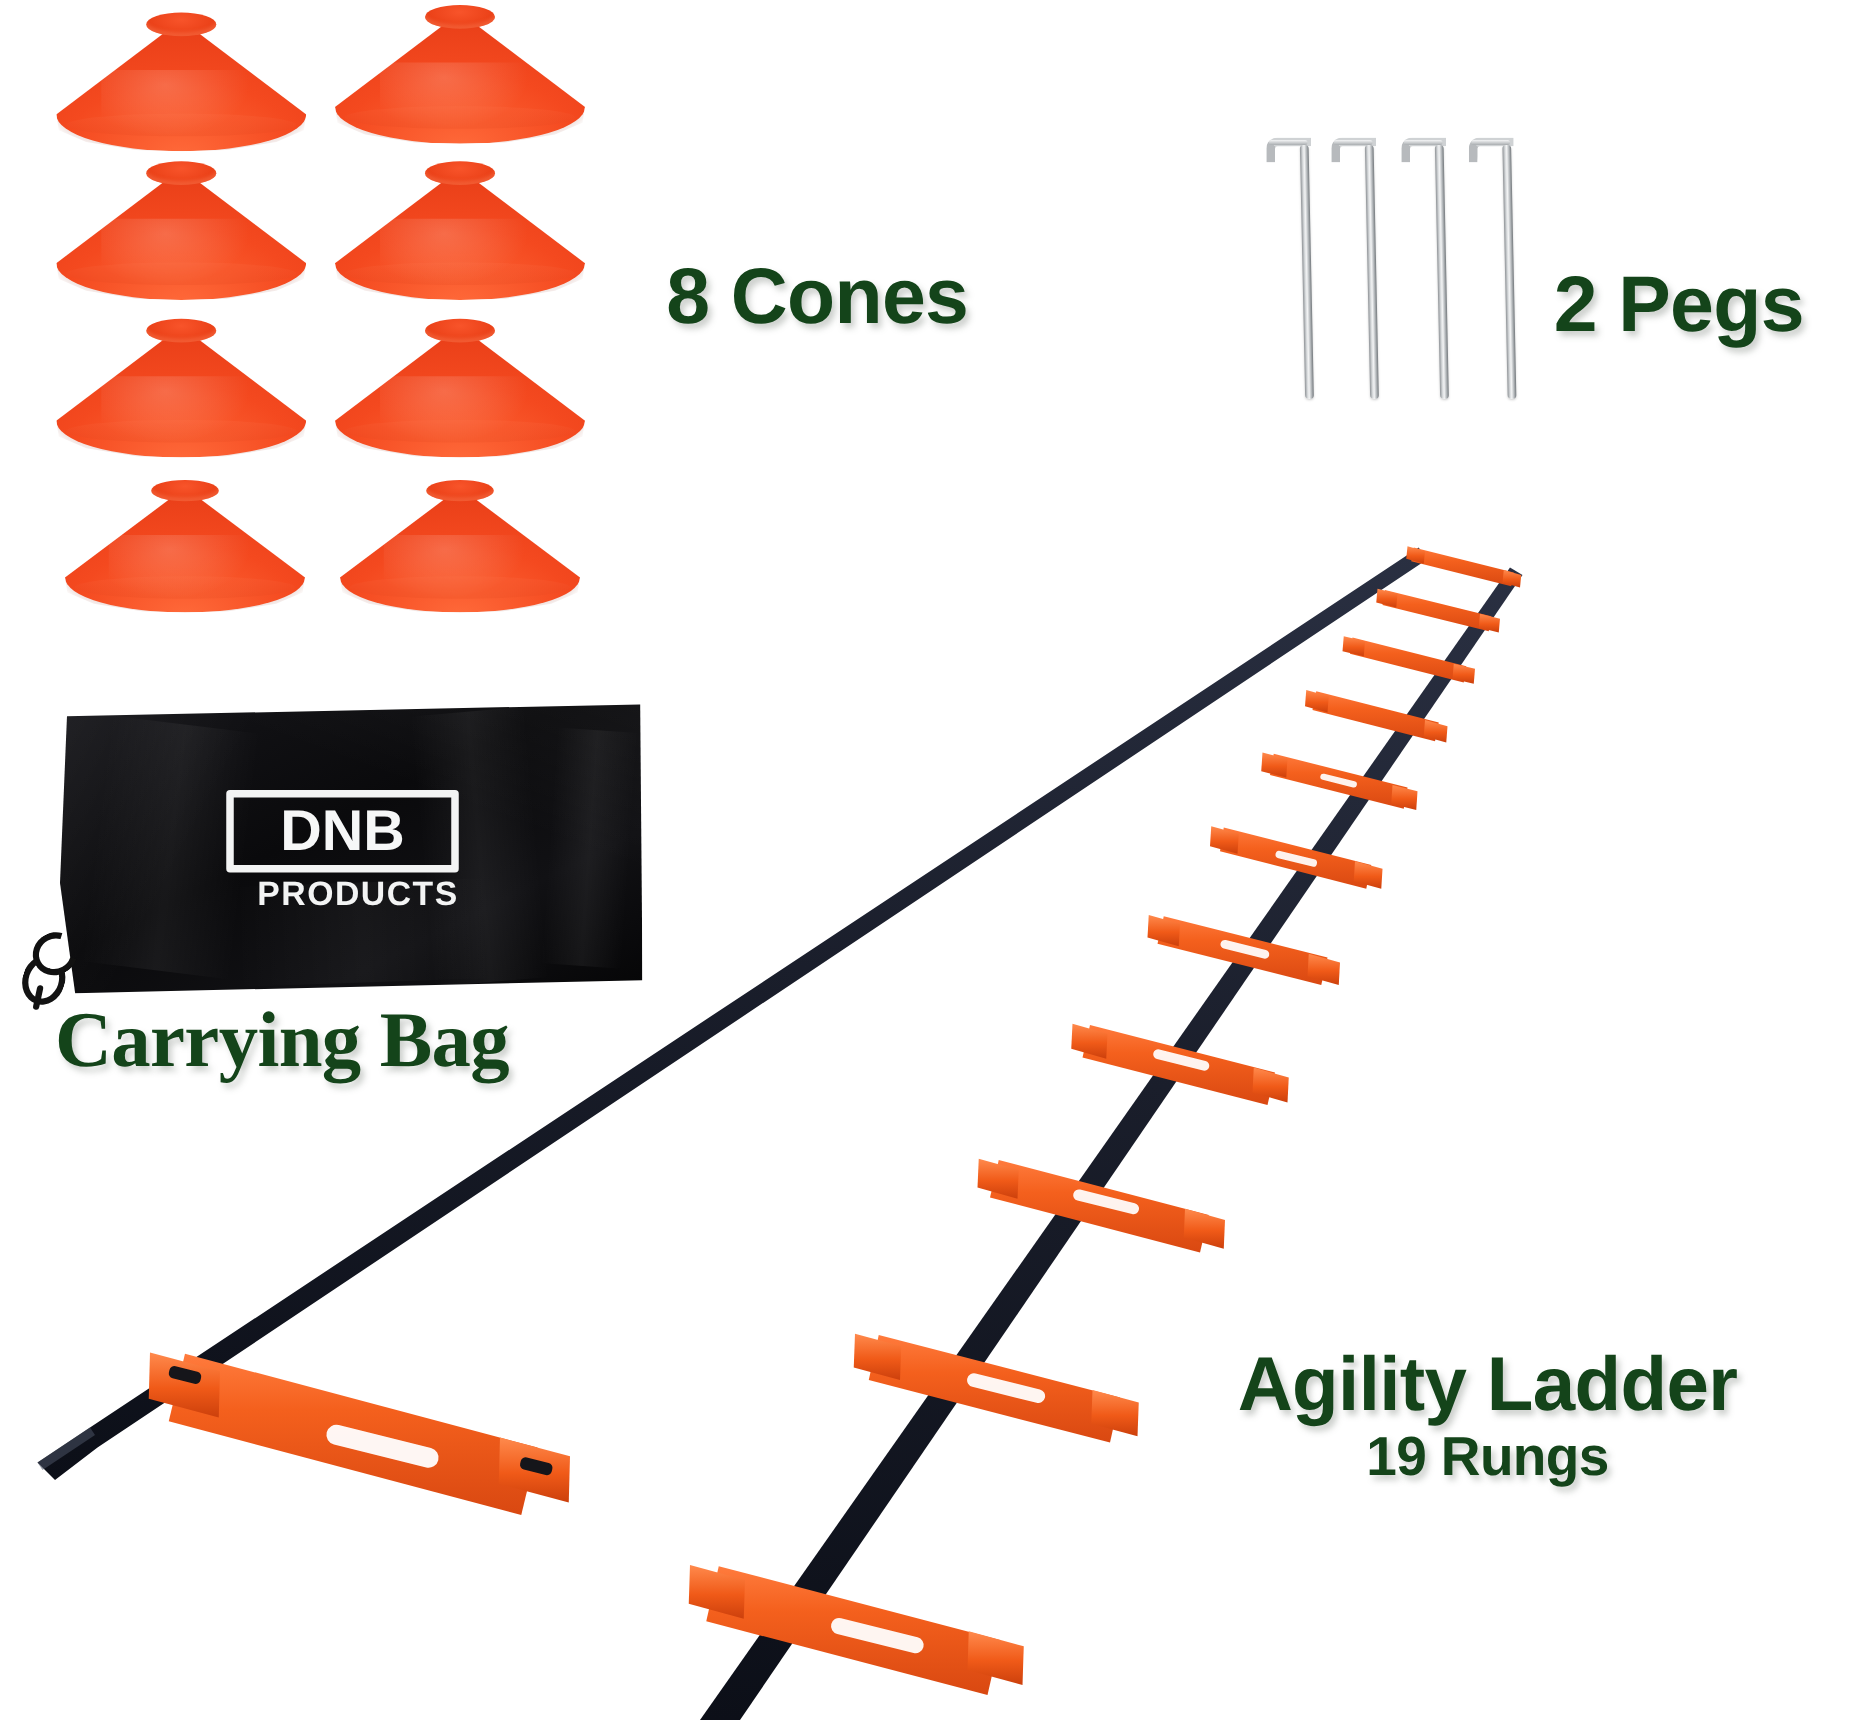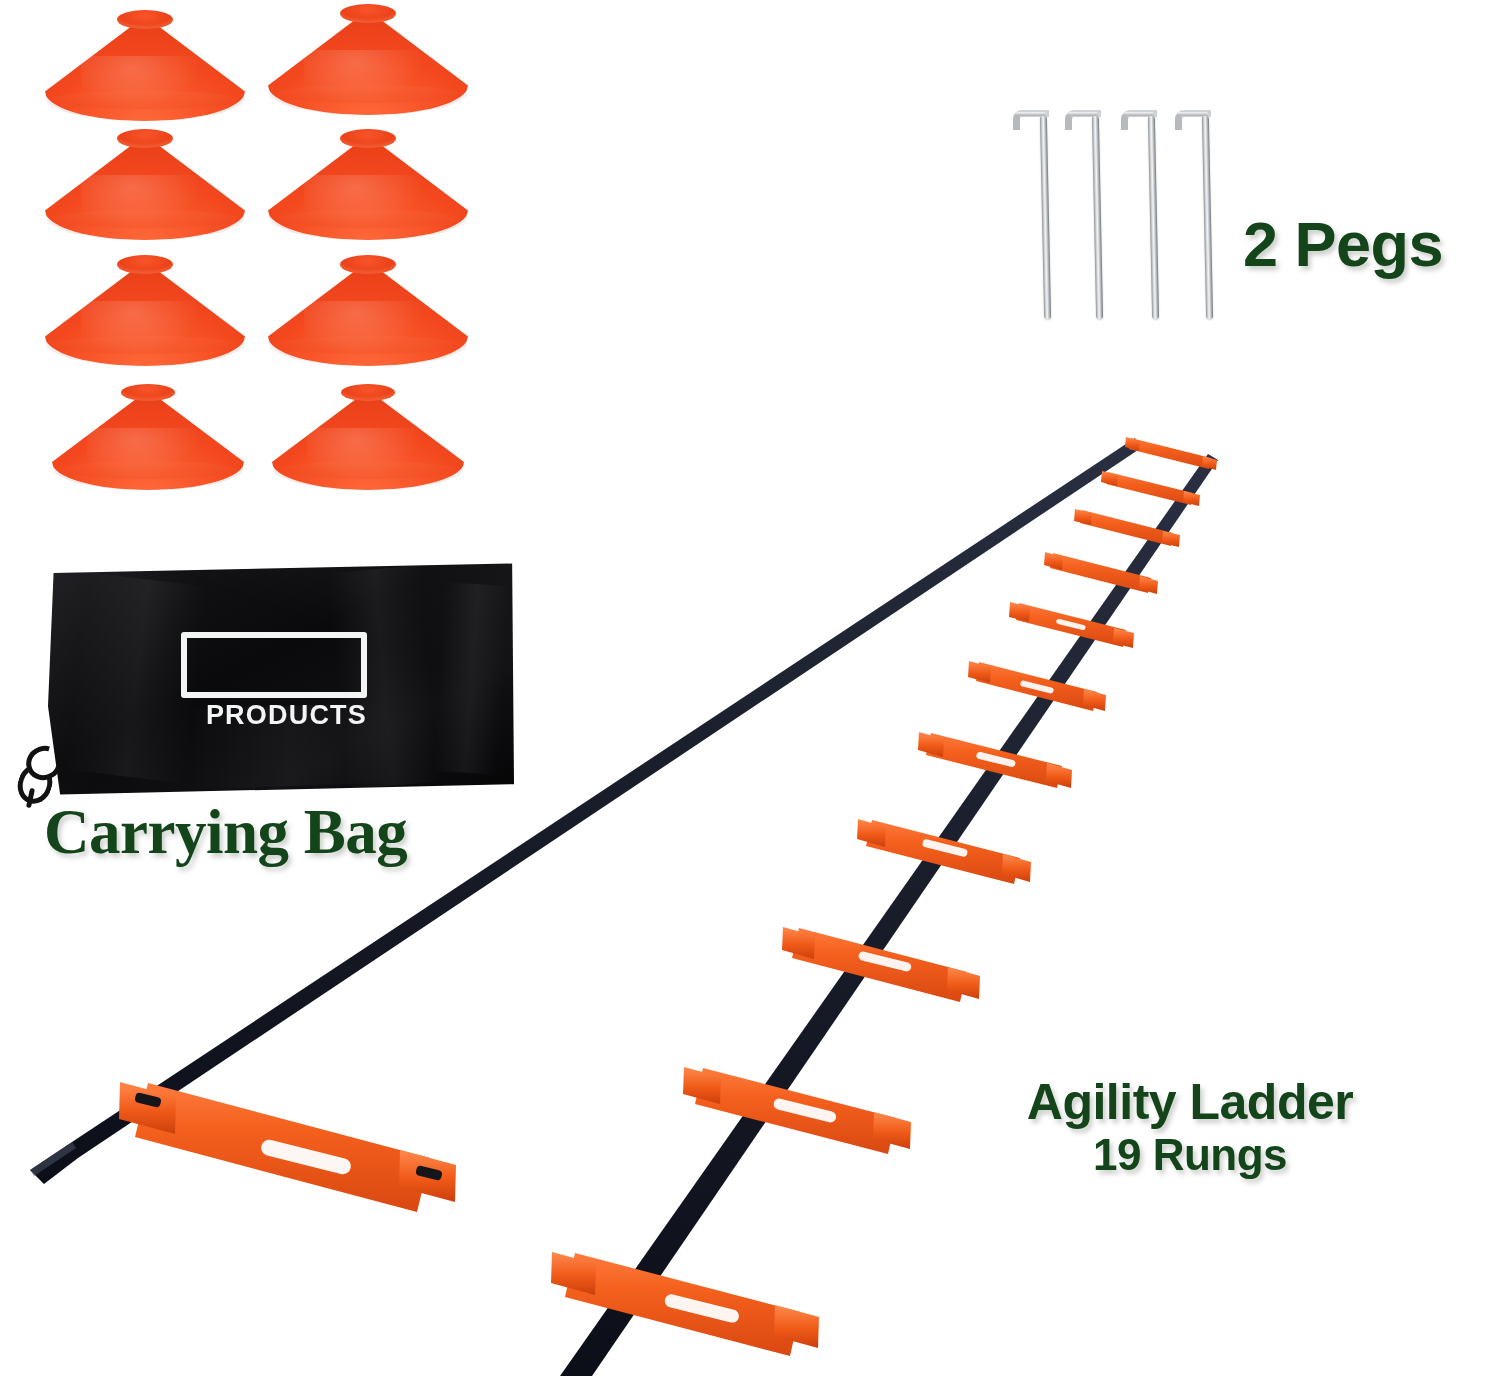--- a/index.html
+++ b/index.html
@@ -27,21 +27,21 @@
     white-space:nowrap;
     line-height:1.0;
   }
   #label-cones{ left:533px; top:206px; font-size:63px; }
   #label-pegs { left:1243px; top:213px; font-size:63px; }
   #label-bag  { left:44px;  top:801px; font-size:63px;font-family:Liberation Serif, serif; }
   #label-ladder-wrap{
     position:absolute; left:920px; top:1077px;
     text-align:center; width:540px;
   }
-  #label-ladder{ position:relative; left:0; top:0; font-size:50px; display:block;}
+  #label-ladder{ position:relative; left:0; top:0; font-size:61px; display:block;}
   #label-ladder-sub{ position:relative; left:0; top:0; font-size:44px; display:block; margin-top:6px;}
 
   
   .cone{
     position:absolute;
     width:200px; height:118px;
   }
   .cone .skirt{
     position:absolute;
     left:0; top:8px;
@@ -275,20 +275,21 @@
 
   <div id="bag">
     <div class="body"></div>
     <div class="wrinkle w1"></div>
     <div class="wrinkle w2"></div>
     <div class="wrinkle w3"></div>
     <div class="wrinkle w4"></div>
 
     <div id="logo">
       <div class="frame"></div>
+      <div class="dnb nosel">DNB</div>
       <div class="products nosel">PRODUCTS</div>
     </div>
 
     <div class="drawstring">
       <span class="c1"></span>
       <span class="c2"></span>
       <span class="tail"></span>
     </div>
   </div>
 
@@ -405,20 +406,21 @@
           <rect x="416" y="768" width="26" height="10" rx="4" fill="#15151a" transform="rotate(14 429 773)"></rect>
         </g>
       </g>
 
       <g>
         <polygon points="396,757 432,804 456,800 420,753" fill="#12151f" opacity="0.0"></polygon>
       </g>
     </svg>
   </div>
 
+  <div class="label nosel" id="label-cones">8 Cones</div>
 
   <div class="label nosel" id="label-pegs">2 Pegs</div>
 
   <div class="label nosel" id="label-bag">Carrying Bag</div>
 
   <div id="label-ladder-wrap">
     <span class="label nosel" id="label-ladder">Agility Ladder</span>
     <span class="label nosel" id="label-ladder-sub">19 Rungs</span>
   </div>
 

